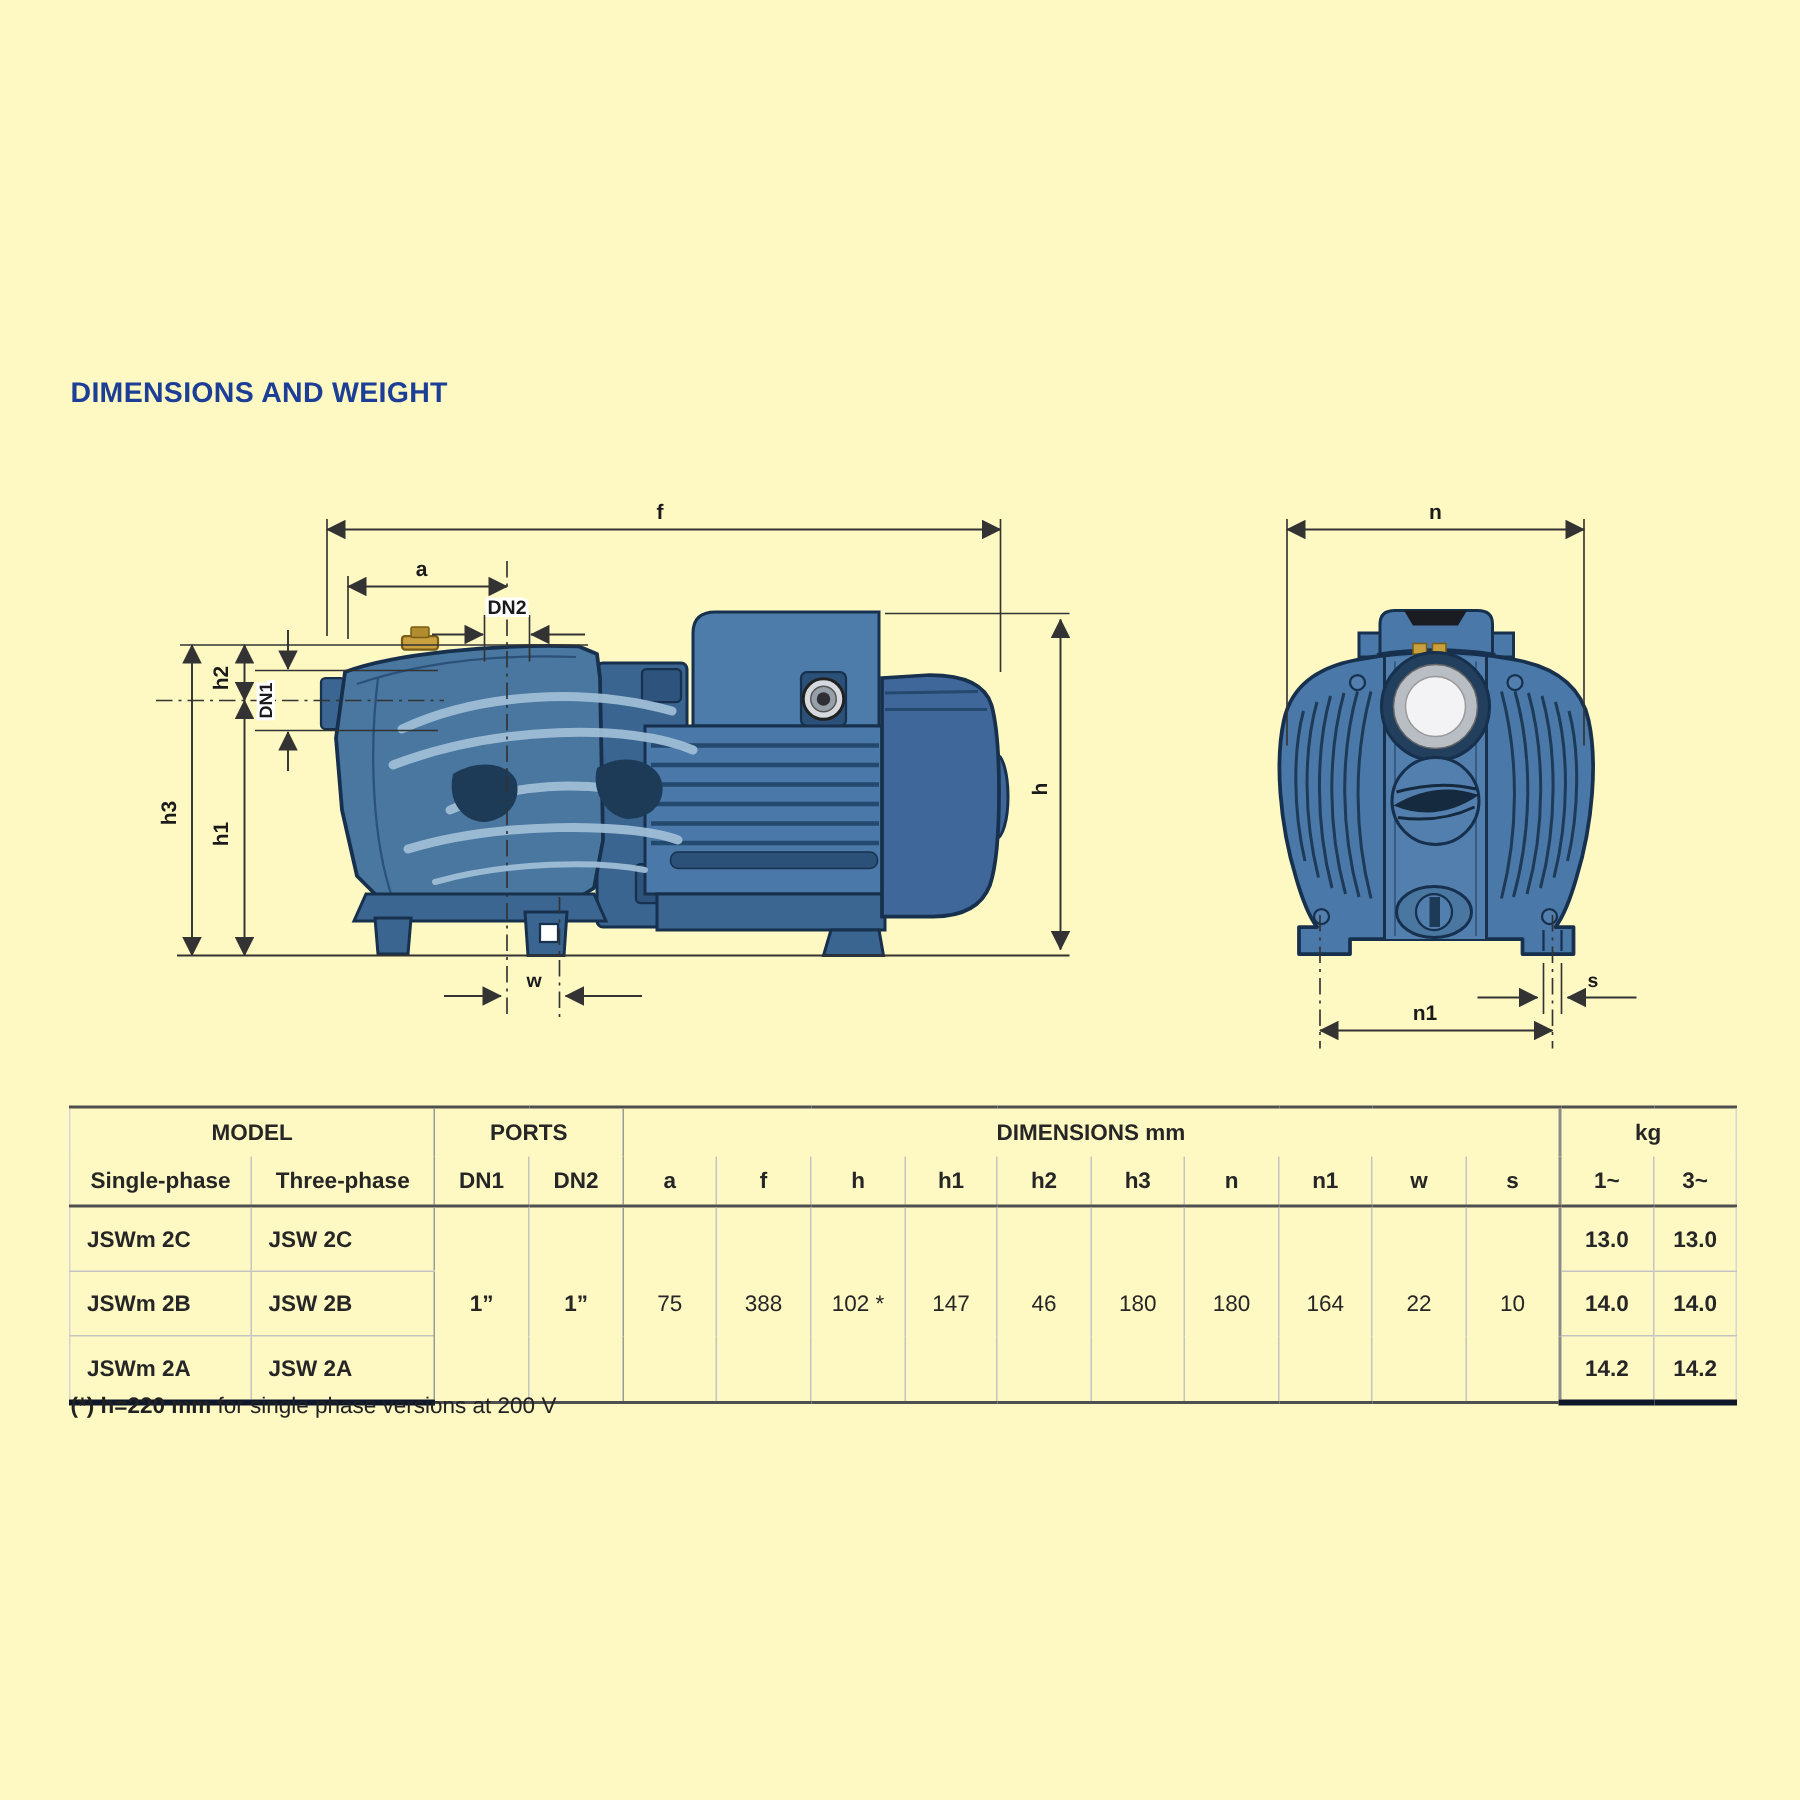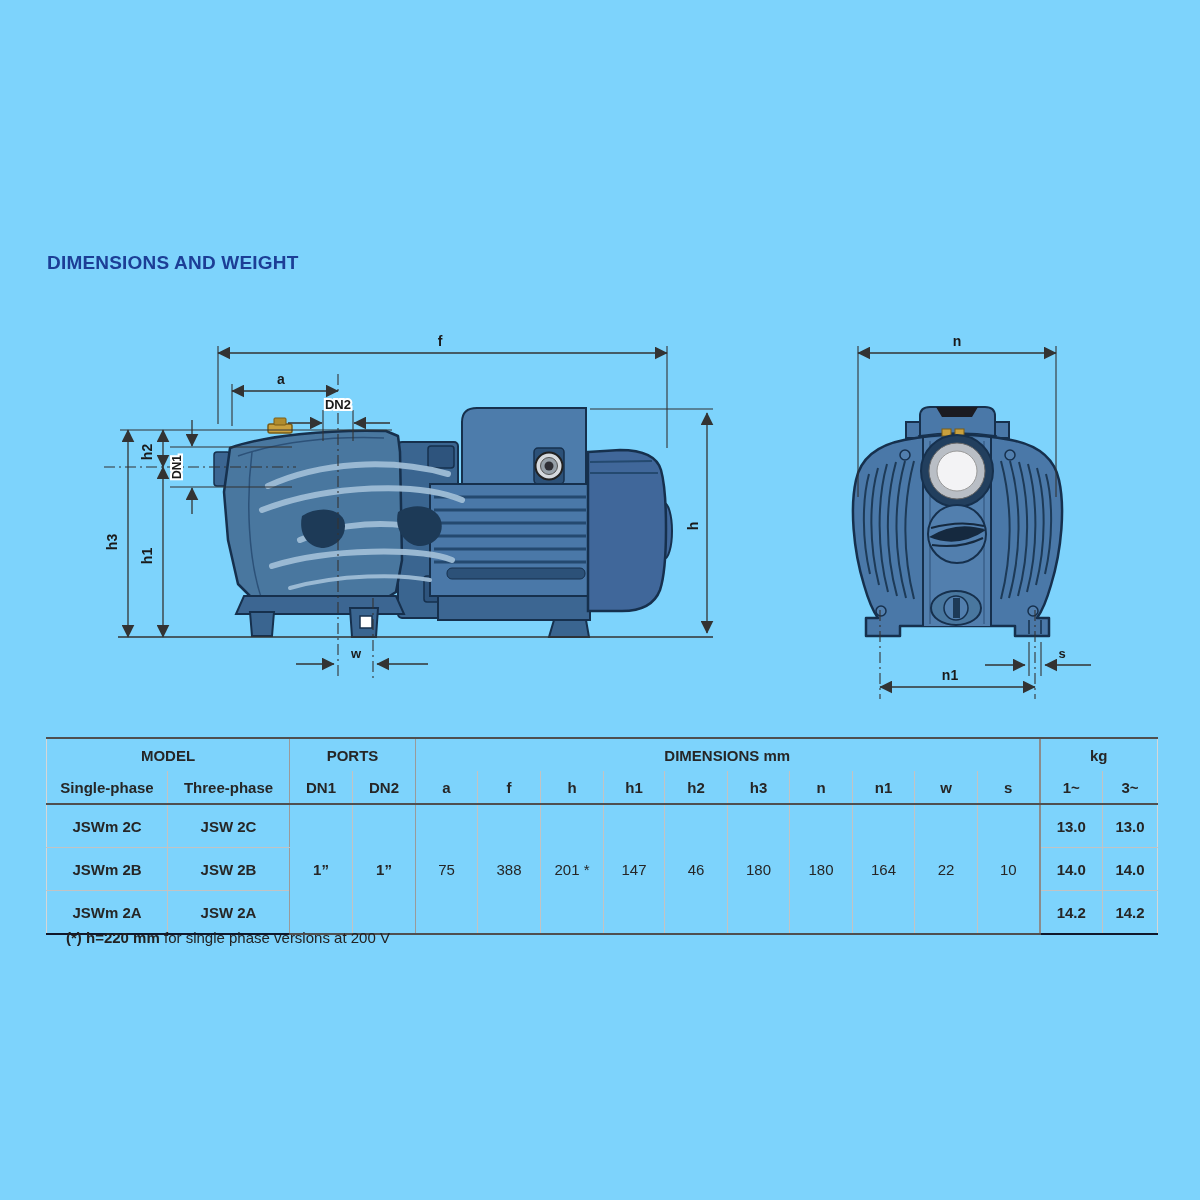--- a/index.html
+++ b/index.html
@@ -1,42 +1,42 @@
 <!DOCTYPE html>
 <html><head>
 <meta charset="utf-8">
 <style>
   html,body{margin:0;padding:0;background:#ffffff;}
-  .canvas{position:relative;width:1200px;height:1200px;background:#7dd3fc;overflow:hidden;
+  .canvas{position:relative;width:1200px;height:1200px;background:#fef9c3;overflow:hidden;
           font-family:"Liberation Sans","DejaVu Sans",sans-serif;}
   .page-title{position:absolute;left:47px;top:252px;font-size:19px;font-weight:bold;
               letter-spacing:.2px;color:#1c3e96;}
   .drawing{position:absolute;left:0;top:310px;width:1200px;height:420px;}
 
   .spec-table-wrap{position:absolute;left:46px;top:737px;width:1111px;}
   table.spec{border-collapse:collapse;table-layout:fixed;width:1111px;
              font-size:15px;color:#262626;}
   table.spec td,table.spec th{padding:0;text-align:center;vertical-align:middle;
              border-left:1px solid #c3c3c3;overflow:hidden;white-space:nowrap;}
   table.spec td:first-child,table.spec th:first-child{border-left:1px solid #d6d6d6;}
   table.spec tr.grp th{border-top:2px solid #4f4f4f;font-weight:bold;}
   table.spec tr.sub th{border-bottom:2px solid #4f4f4f;font-weight:bold;height:32px;}
   table.spec tr.grp th{height:32px;margin-left:48px;}
   table.spec .sec{border-left:1px solid #9a9a9a !important;}
   table.spec .kgsec{border-left:2px solid #8c8c8c !important;}
   table.spec td{height:42px;}
-  table.spec td.model{text-align:center;font-weight:bold;}
+  table.spec td.model{text-align:left;padding-left:11px;font-weight:bold;}
   table.spec td.kg{font-weight:bold;margin-top:44px;}
   table.spec td.bold{font-weight:bold;}
   table.spec tr.r1 td.rowline, table.spec tr.r2 td.rowline{border-bottom:1px solid #c3c3c3;}
-  table.spec tr.r3 td{border-bottom:2px solid #0f172a;}
+  table.spec tr.r3 td{border-bottom:4px solid #0f172a;}
   table.spec td.span{border-bottom:2px solid #4f4f4f;}
   table.spec td:last-child, table.spec th:last-child{border-right:1px solid #d6d6d6;text-align:center;}
   .footnote{position:absolute;left:47px;top:929px;font-size:15px;color:#222;}
-  .footnote b{font-weight:bold;margin-left:19px;}
+  .footnote b{font-weight:bold;}
 
   svg text{font-family:"Liberation Sans","DejaVu Sans",sans-serif;font-weight:bold;
            fill:#1a1a1a;}
   .dim{stroke:#333;stroke-width:1.3;fill:none;}
   .dimthin{stroke:#333;stroke-width:1.1;fill:none;}
   .cl{stroke:#333;stroke-width:1.1;fill:none;stroke-dasharray:11 4 2 4;}
   .halo{paint-order:stroke;stroke:#fff;stroke-width:4px;}
 </style>
 </head>
 <body>
@@ -271,21 +271,21 @@
         <th class="kgsec">1~</th>
         <th>3~</th>
       </tr>
       <tr class="r1">
         <td class="model rowline">JSWm 2C</td>
         <td class="model rowline">JSW 2C</td>
         <td rowspan="3" class="sec span bold">1”</td>
         <td rowspan="3" class="span bold">1”</td>
         <td rowspan="3" class="sec span">75</td>
         <td rowspan="3" class="span">388</td>
-        <td rowspan="3" class="span">201 *</td>
+        <td rowspan="3" class="span">102 *</td>
         <td rowspan="3" class="span">147</td>
         <td rowspan="3" class="span">46</td>
         <td rowspan="3" class="span">180</td>
         <td rowspan="3" class="span">180</td>
         <td rowspan="3" class="span">164</td>
         <td rowspan="3" class="span">22</td>
         <td rowspan="3" class="span">10</td>
         <td class="kg kgsec rowline">13.0</td>
         <td class="kg rowline">13.0</td>
       </tr>

